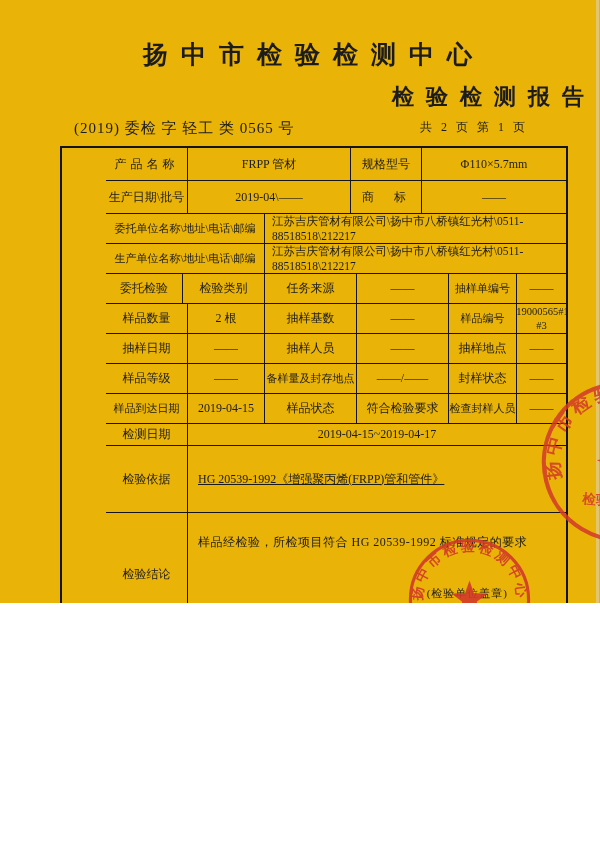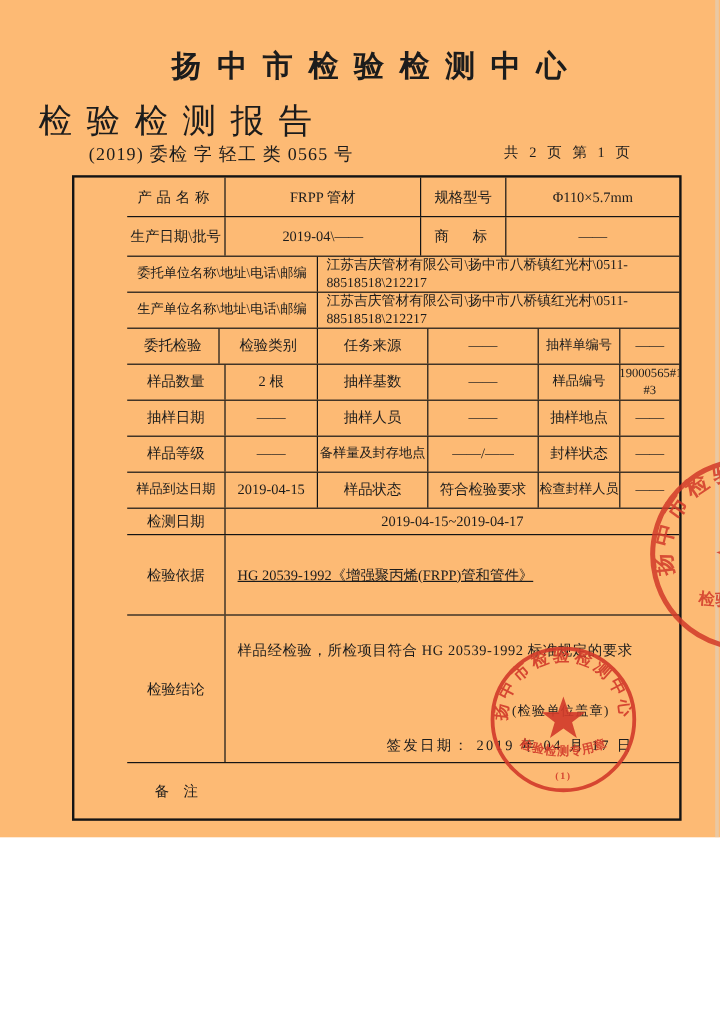--- a/index.html
+++ b/index.html
@@ -1,27 +1,27 @@
 <!DOCTYPE html>
 <html><head>
 <meta charset="utf-8">
 <style>
   html,body{margin:0;padding:0;}
   .page{
-    position:relative;width:600px;height:698px;overflow:hidden;
-    background:#fdba74;color:#1c1c1c;
+    position:relative;width:600px;height:603px;overflow:hidden;
+    background:#eab308;color:#1c1c1c;
     font-family:"Liberation Serif","DejaVu Serif",serif;
   }
   .edge-shade{position:absolute;left:596px;top:0;width:3px;height:849px;background:#d8d3ca;opacity:.55;}
 
   
   .org-name{position:absolute;left:32px;top:38px;width:564px;text-align:center;
     font-size:25px;font-weight:bold;letter-spacing:13px;}
-  .report-title{position:absolute;left:32px;top:82px;width:564px;text-align:left;
-    font-size:28px;font-weight:normal;letter-spacing:12px;}
+  .report-title{position:absolute;left:32px;top:82px;width:564px;text-align:right;
+    font-size:22px;font-weight:bold;letter-spacing:12px;}
   .report-no{position:absolute;left:74px;top:119px;font-size:15px;letter-spacing:1px;}
   .page-info{position:absolute;right:72px;top:119px;font-size:12px;letter-spacing:3px;}
 
   
   .report-table{position:absolute;left:60px;top:146px;width:508px;
     border:2px solid #141414;box-sizing:border-box;background:transparent;padding-left:44px;}
   .trow{display:flex;border-bottom:1px solid #141414;box-sizing:border-box;}
   .trow:last-child{border-bottom:none;}
   .tcell{border-right:1px solid #141414;box-sizing:border-box;
     display:flex;align-items:center;justify-content:center;

